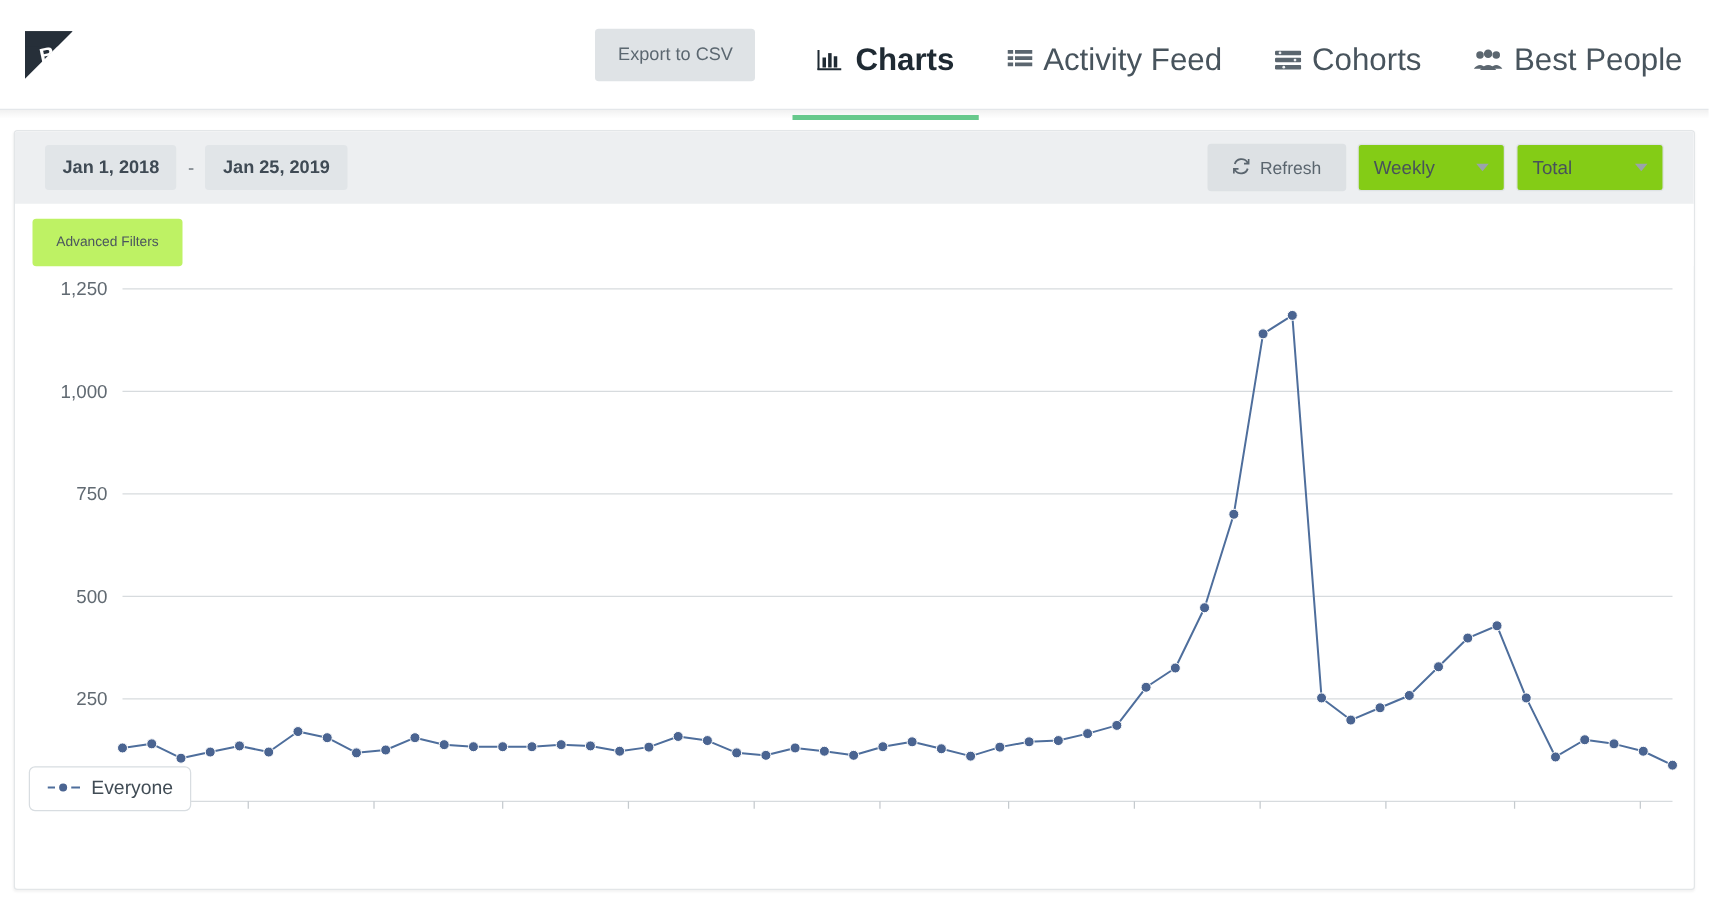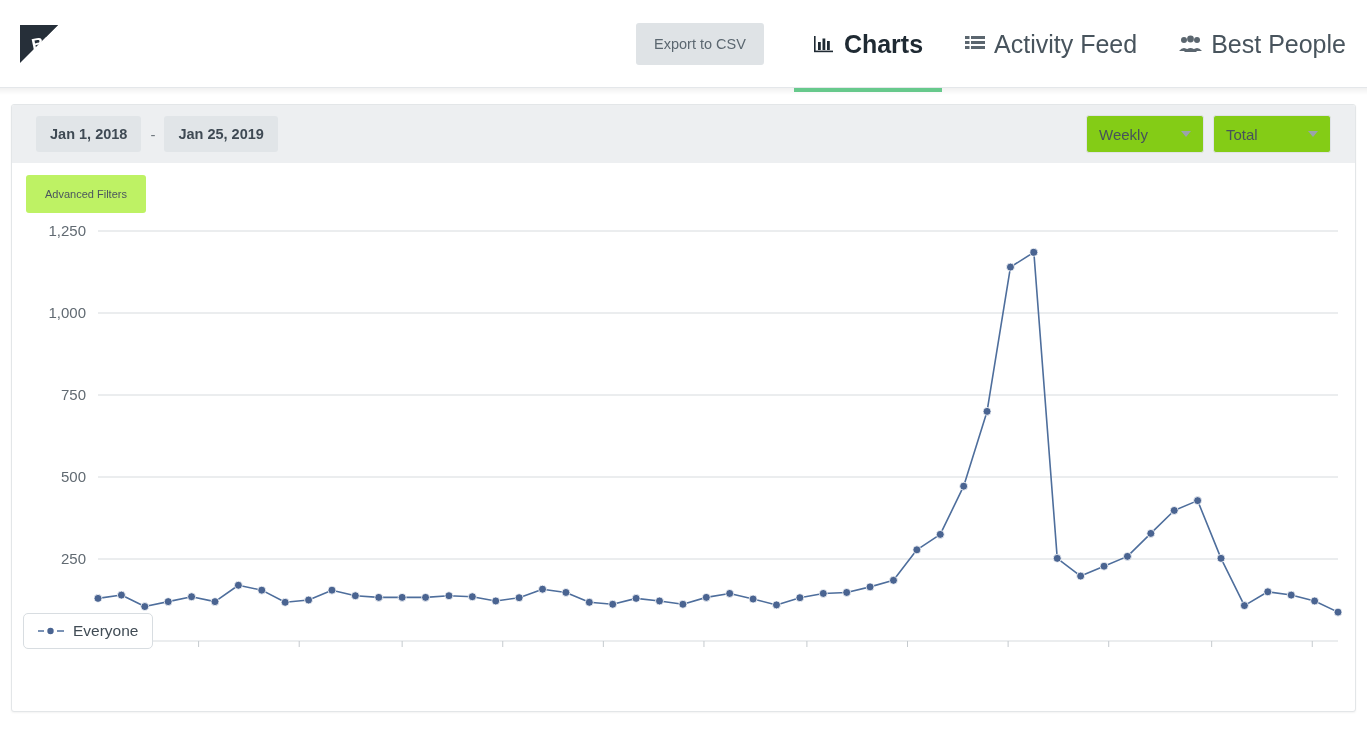--- a/index.html
+++ b/index.html
@@ -37,21 +37,21 @@
     font-size: 27px;
     font-weight: 400;
     color: #2f3b44;
     letter-spacing: .1px;
     white-space: nowrap;
   }
 
   .nav {
     margin-left: auto;
     display: flex;
-    align-items: center;
+    align-items: flex-start;
     height: 80px;
   }
   .export-btn {
     align-self: center;
     background: #dfe3e6;
     border: none;
     border-radius: 3px;
     color: #5b6770;
     font-size: 14.5px;
     font-family: "Liberation Sans", sans-serif;
@@ -247,20 +247,33 @@
             <rect x="6" y="1" width="14" height="3" fill="#5b666f"></rect>
           <rect x="0" y="6" width="4.5" height="3" fill="#5b666f"></rect>
             <rect x="6" y="6" width="14" height="3" fill="#5b666f"></rect>
           <rect x="0" y="11" width="4.5" height="3" fill="#5b666f"></rect>
             <rect x="6" y="11" width="14" height="3" fill="#5b666f"></rect>
         </svg>
       </span>
       <span>Activity Feed</span>
     </div>
 
+    <div class="nav-item">
+      <span class="nav-icon">
+        <svg width="21" height="18" viewBox="0 0 21 18" xmlns="http://www.w3.org/2000/svg">
+          <rect x="0" y="1.5" width="21" height="3.6" rx="1" fill="#5b666f"></rect>
+          <rect x="0" y="7.2" width="21" height="3.6" rx="1" fill="#5b666f"></rect>
+          <rect x="0" y="12.9" width="21" height="3.6" rx="1" fill="#5b666f"></rect>
+          <circle cx="4" cy="3.3" r="1.1" fill="#edeff1"></circle>
+          <circle cx="16" cy="9" r="1.1" fill="#edeff1"></circle>
+          <circle cx="7" cy="14.7" r="1.1" fill="#edeff1"></circle>
+        </svg>
+      </span>
+      <span>Cohorts</span>
+    </div>
 
     <div class="nav-item">
       <span class="nav-icon">
         <svg width="23" height="18" viewBox="0 0 23 18" xmlns="http://www.w3.org/2000/svg">
           <circle cx="5" cy="5" r="3" fill="#5b666f"></circle>
           <circle cx="18" cy="5" r="3" fill="#5b666f"></circle>
           <circle cx="11.5" cy="4" r="3.4" fill="#5b666f"></circle>
           <path d="M0 16 q5 -6 10 0 z" fill="#5b666f"></path>
           <path d="M13 16 q5 -6 10 0 z" fill="#5b666f"></path>
           <path d="M5 17 q6.5 -8 13 0 z" fill="#5b666f"></path>
@@ -276,20 +289,29 @@
 <div class="card">
 
   <div class="filterbar">
     <div class="daterange">
       <button class="pill">Jan 1, 2018</button>
       <span class="dash">-</span>
       <button class="pill">Jan 25, 2019</button>
     </div>
 
     <div class="right-ctrls">
+      <button class="refresh-btn">
+        <span>
+          <svg width="14" height="14" viewBox="0 0 16 16" xmlns="http://www.w3.org/2000/svg">
+            <path d="M13.2 5.2A5.6 5.6 0 0 0 2.9 6.1l-1.6-.5A7.2 7.2 0 0 1 14 3.6V1.3h1.5v5h-5V4.8h2.8z" fill="#5a656e"></path>
+            <path d="M2.8 10.8a5.6 5.6 0 0 0 10.3-.9l1.6.5A7.2 7.2 0 0 1 2 12.4v2.3H.5v-5h5v1.5H2.7z" fill="#5a656e"></path>
+          </svg>
+        </span>
+        <span>Refresh</span>
+      </button>
 
       <div class="select">
         <span>Weekly</span>
         <span class="caret"></span>
       </div>
 
       <div class="select">
         <span>Total</span>
         <span class="caret"></span>
       </div>

